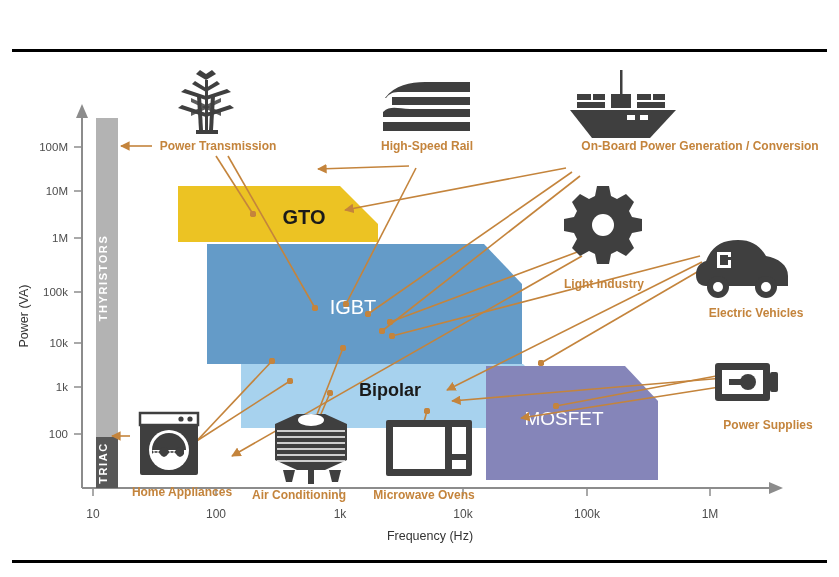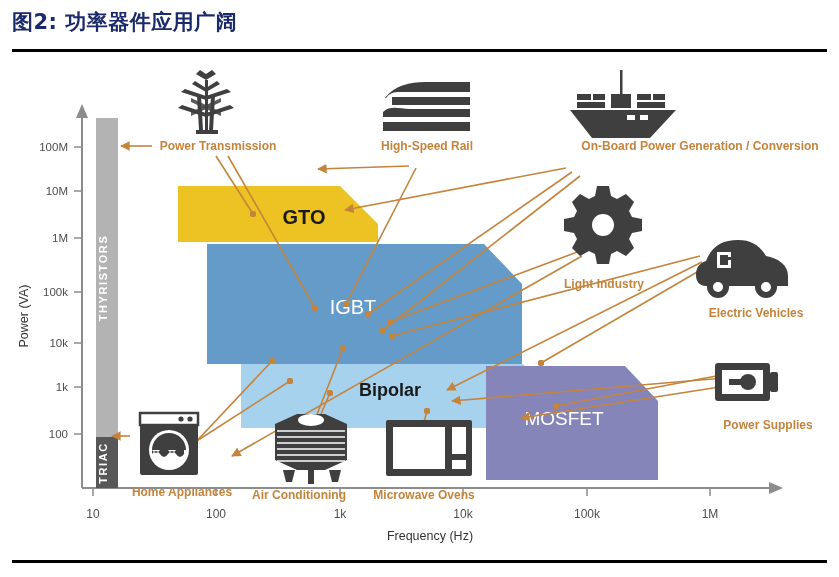--- a/index.html
+++ b/index.html
@@ -24,21 +24,20 @@
   }
 
   .figure{position:absolute;left:0;top:56px;width:735px;height:500px;}
   svg.fig{display:block;}
 </style>
 </head>
 <body>
 
 <div id="root">
 
-  <div class="title">图2: 功率器件应用广阔</div>
   <div class="rule-top"></div>
   <div class="rule-bottom"></div>
 
   <div class="figure">
   <svg class="fig" width="839" height="500" viewBox="0 0 839 500" xmlns="http://www.w3.org/2000/svg">
 
     <defs>
       <marker id="arrow" viewBox="0 0 10 10" refX="9" refY="5" markerWidth="6" markerHeight="6" orient="auto-start-reverse">
         <path d="M0,0 L10,5 L0,10 z" fill="#c4843c"></path>
       </marker>

